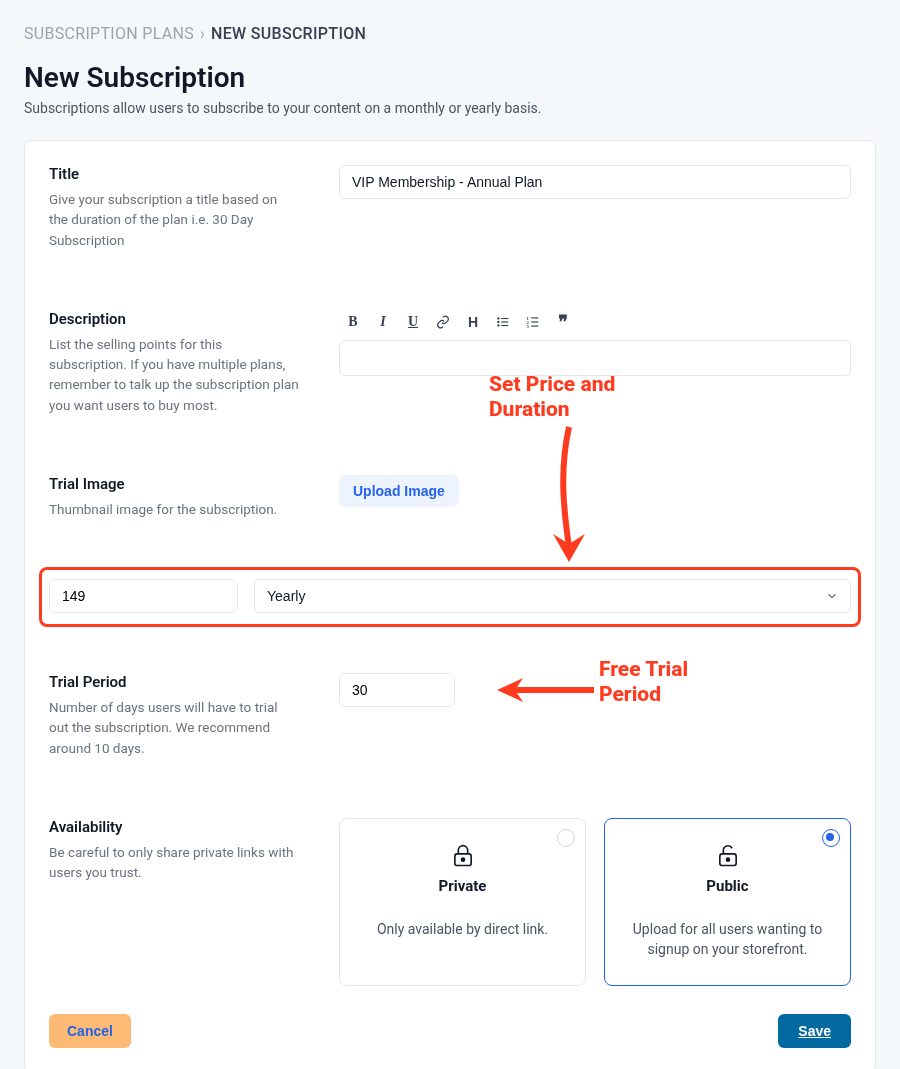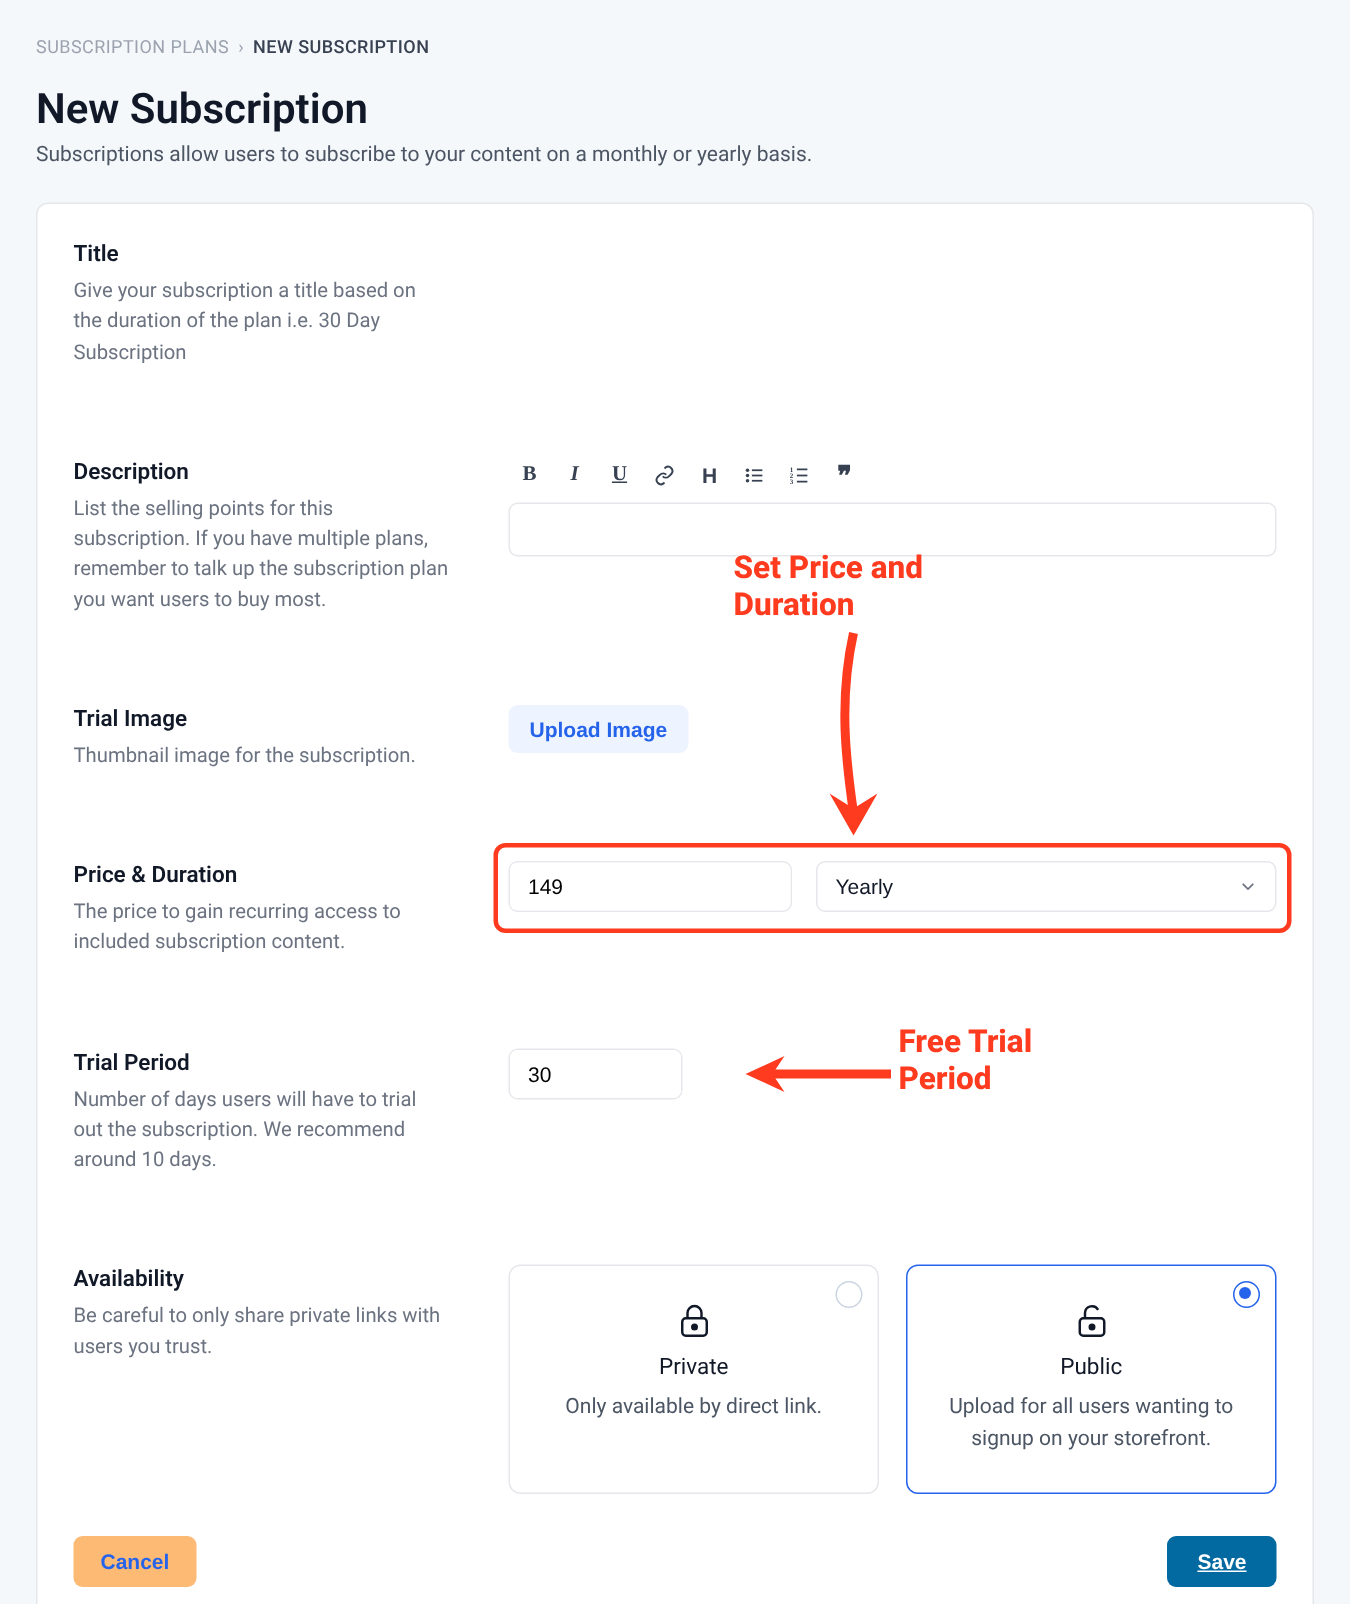--- a/index.html
+++ b/index.html
@@ -4,21 +4,21 @@
 <style>
   * { box-sizing: border-box; margin: 0; padding: 0; }
   body {
     font-family: -apple-system, BlinkMacSystemFont, "Segoe UI", Roboto, Helvetica, Arial, sans-serif;
     background: #f5f8fb;
     color: #1f2937;
     font-size: 14px;
     width: 900px;
   }
   .page { padding: 24px; }
-  .breadcrumb { font-size: 12px; letter-spacing: .3px; color: #6b7280; margin-bottom: 18px; display:flex; align-items:center; gap:6px;}
+  .breadcrumb { font-size: 16px; letter-spacing: .3px; color: #6b7280; margin-bottom: 18px; display:flex; align-items:center; gap:6px;}
   .breadcrumb .crumb-parent { color:#9ca3af; text-transform: uppercase;}
   .breadcrumb .crumb-current { color:#374151; text-transform: uppercase; font-weight:500;}
   .chev { color:#9ca3af; }
   h1.page-title { font-size: 28px; font-weight:600; margin-bottom:6px; color:#111827;}
   .page-desc { color:#4b5563; margin-bottom: 24px; }
   .card {
     background:#fff; border:1px solid #e5e7eb; border-radius:8px;
     padding: 24px; position:relative;
   }
   .form-row { display:flex; gap: 40px; margin-bottom: 60px; }
@@ -58,21 +58,21 @@
   .opt-card.selected { border:1.5px solid #2563eb; }
   .opt-card .radio-ind {
     position:absolute; top:10px; right:10px; width:18px; height:18px; border-radius:50%;
     border:1.5px solid #cbd5e1; background:#fff;
   }
   .opt-card.selected .radio-ind { border-color:#2563eb; }
   .opt-card.selected .radio-ind::after {
     content:""; position:absolute; top:3px; left:3px; width:8px; height:8px; border-radius:50%; background:#2563eb;
   }
   .opt-icon { margin-bottom:8px; display:flex; justify-content:center;}
-  .opt-title { font-weight:400; font-size:15px; margin-bottom:8px; color:#111827;}
+  .opt-title { font-weight:700; font-size:15px; margin-bottom:24px; color:#111827;}
   .opt-desc { color:#4b5563; font-size:14px; line-height:1.45;}
   .footer-actions { display:flex; justify-content:space-between; align-items:center; margin-top:6px;}
   .btn-cancel { background:#fdba74; color:#2563eb; font-weight:600; padding:9px 18px; border:none; border-radius:6px; font-size:14px; cursor:pointer;}
   .btn-primary { background:#0369a1; color:#fff; font-weight:600; padding:9px 20px; border:none; border-radius:6px; font-size:14px; cursor:pointer;text-decoration:underline;}
   svg { display:block; }
 </style>
 </head>
 <body>
 
 <div class="page">
@@ -84,20 +84,23 @@
 
   <h1 class="page-title">New Subscription</h1>
   <p class="page-desc">Subscriptions allow users to subscribe to your content on a monthly or yearly basis.</p>
 
   <div class="card">
 
     <div class="form-row">
       <div class="label-col">
         <span class="field-label">Title</span>
         <p class="field-help">Give your subscription a title based on the duration of the plan i.e. 30 Day Subscription</p>
+      </div>
+      <div class="field-col">
+        <input type="text" class="text-input" value="VIP Membership - Annual Plan" style="">
       </div>
     </div>
 
     <div class="form-row">
       <div class="label-col">
         <span class="field-label">Description</span>
         <p class="field-help">List the selling points for this subscription. If you have multiple plans, remember to talk up the subscription plan you want users to buy most.</p>
       </div>
       <div class="field-col" style="position:relative;">
         <div class="toolbar">
@@ -147,24 +150,20 @@
       <div class="label-col">
         <span class="field-label">Trial Image</span>
         <p class="field-help">Thumbnail image for the subscription.</p>
       </div>
       <div class="field-col">
         <button class="btn-light">Upload Image</button>
       </div>
     </div>
 
     <div class="form-row" style="position:relative;">
-      <div class="label-col">
-        <span class="field-label">Price &amp; Duration</span>
-        <p class="field-help">The price to gain recurring access to included subscription content.</p>
-      </div>
       <div class="field-col">
         <div class="price-duration-row">
           <div class="input-affix" style="width:189px;">
             <input type="text" value="149" style="">
             <span class="suffix">USD</span>
           </div>
           <div class="select-wrap">
             <input type="text" readonly="" class="select-input" value="Yearly" style="">
             <span class="chev-down">
               <svg width="14" height="14" viewBox="0 0 24 24" fill="none" stroke="#6b7280" stroke-width="2">

